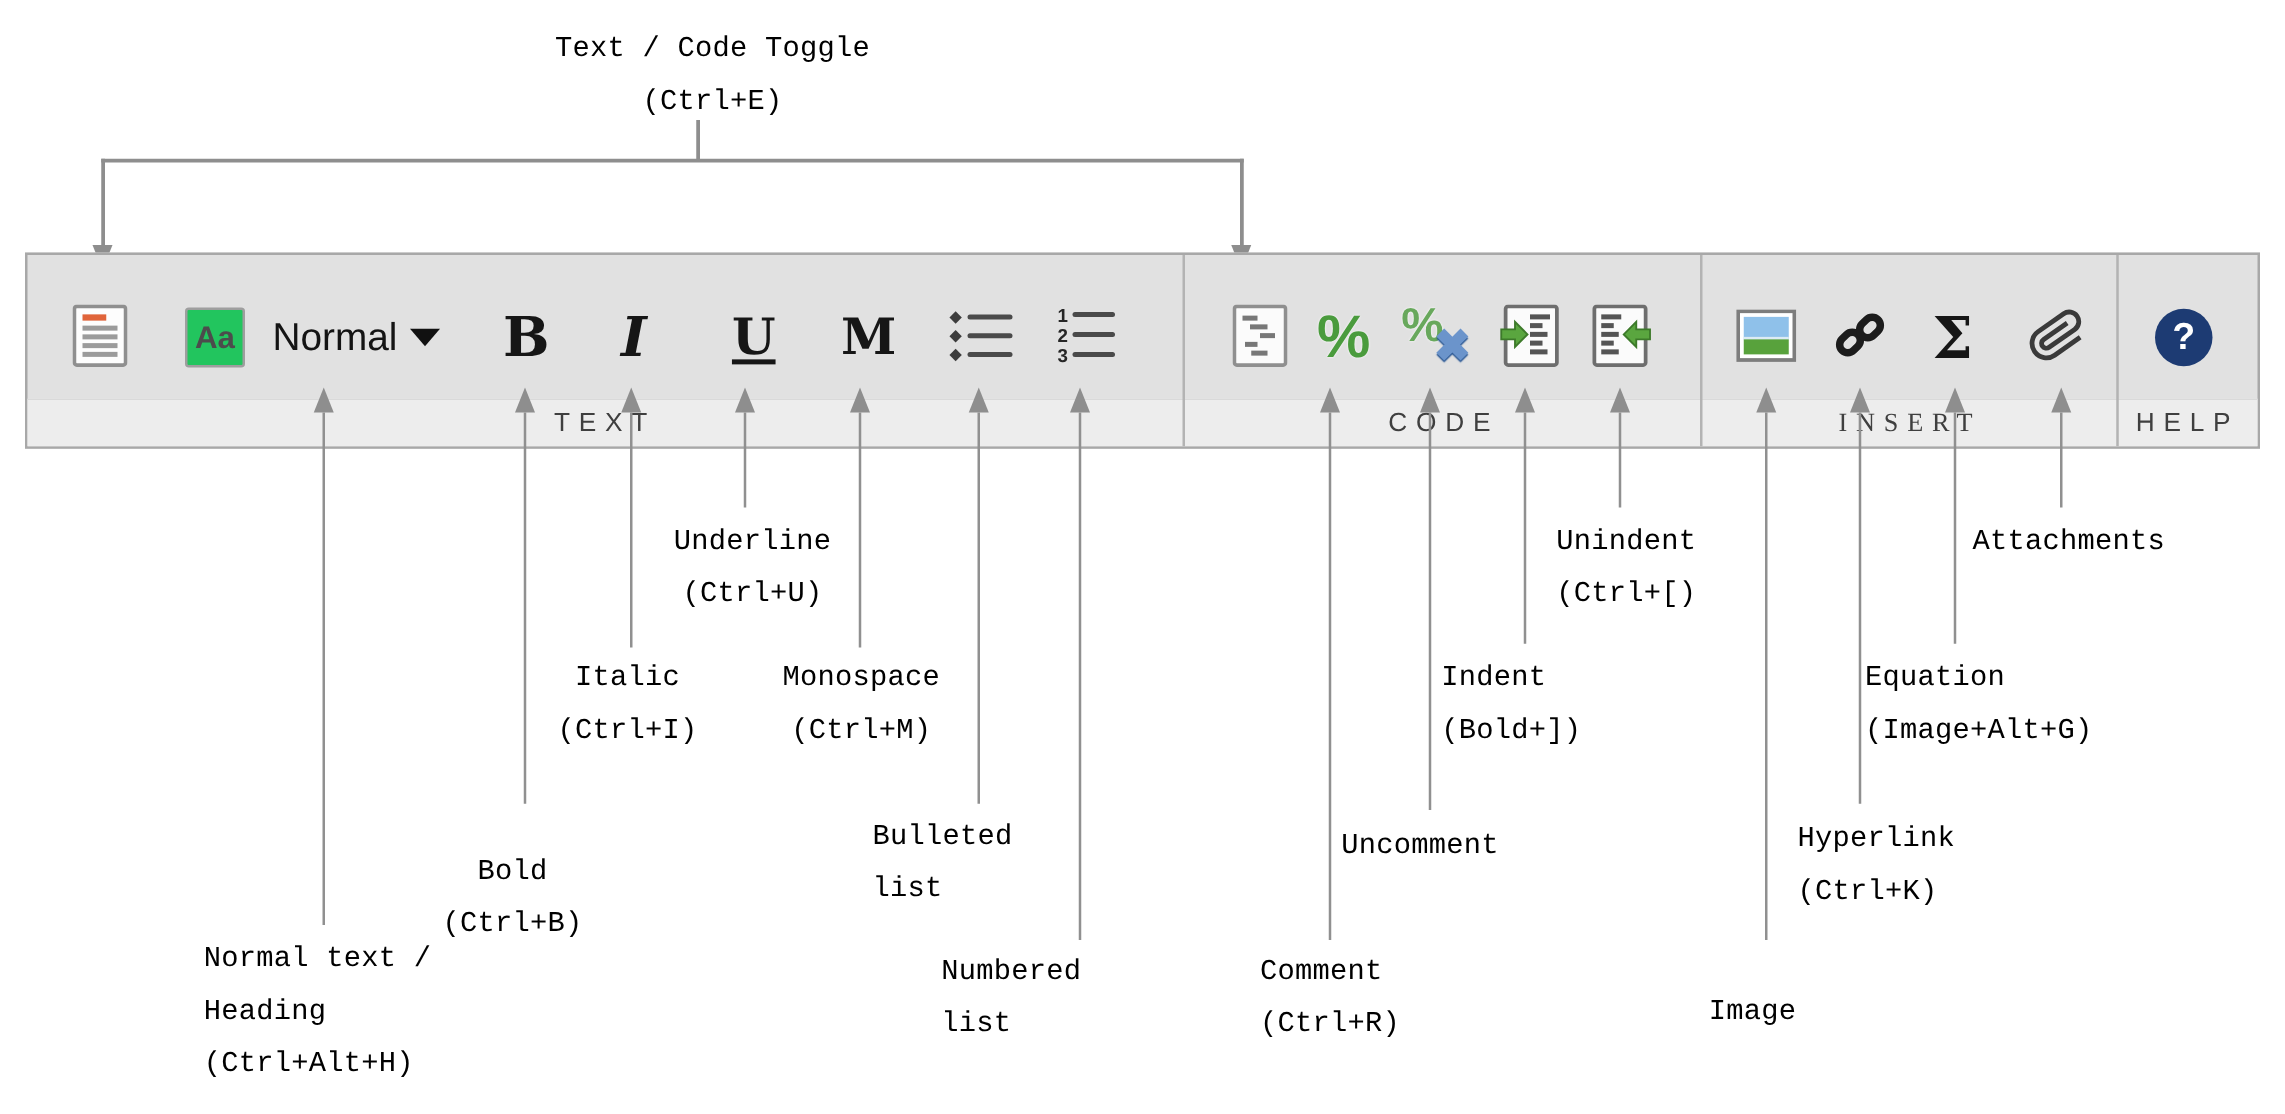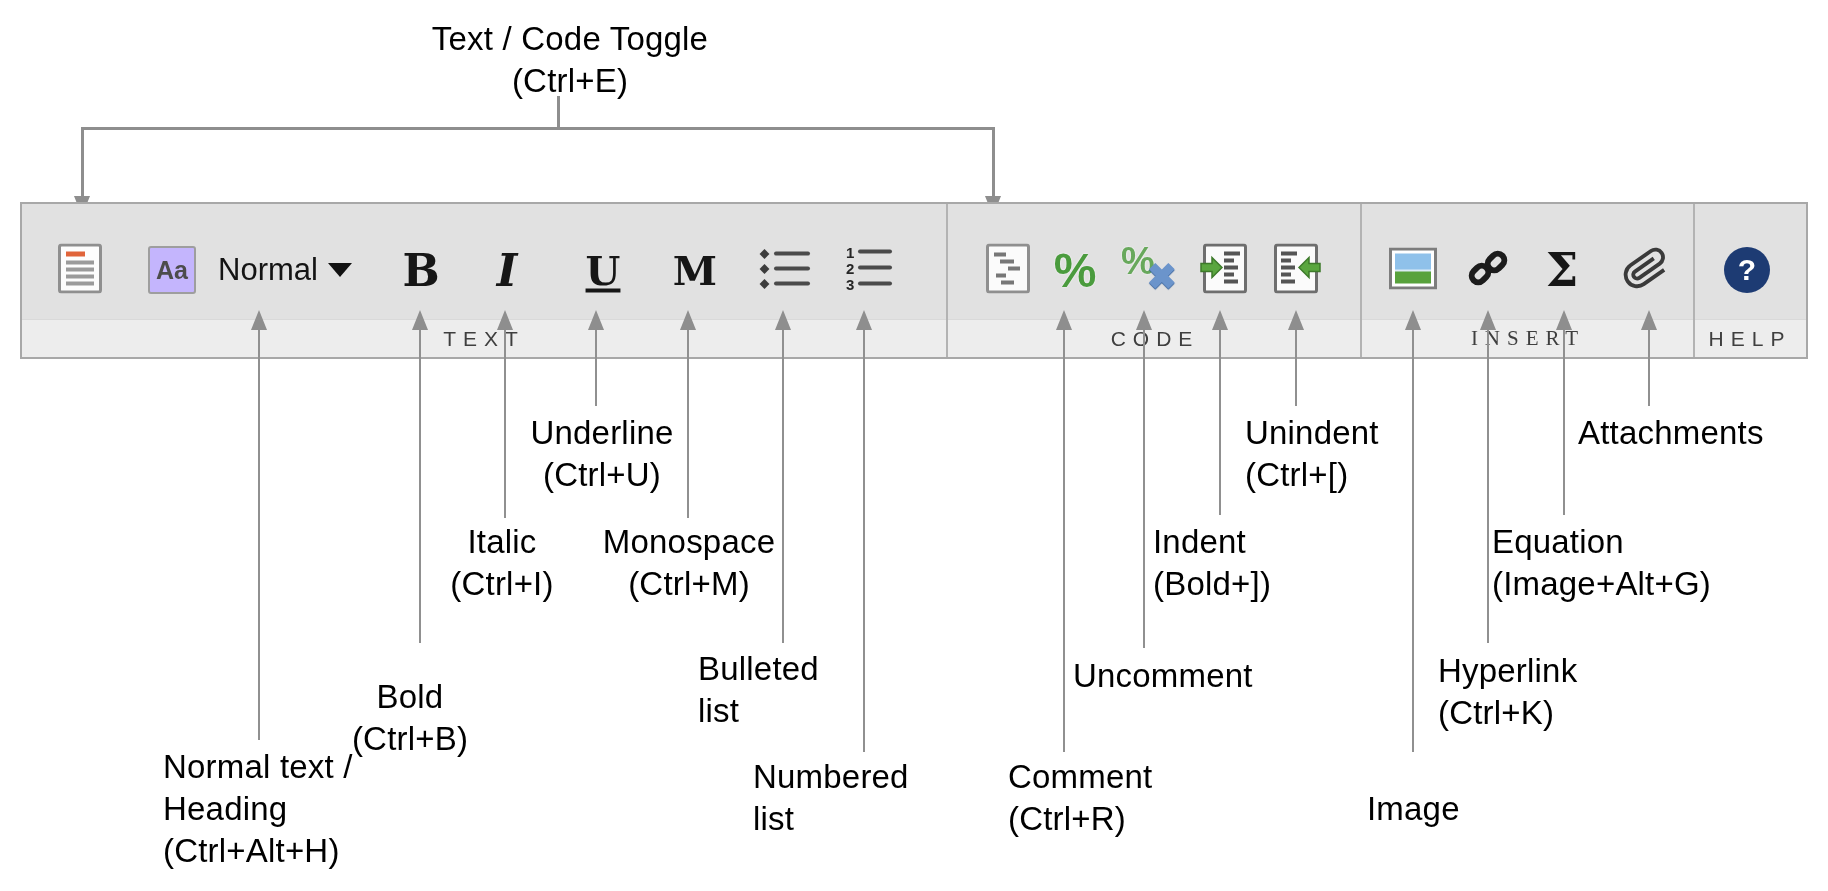--- a/index.html
+++ b/index.html
@@ -1,21 +1,21 @@
 <!DOCTYPE html>
 <html><head>
 <meta charset="utf-8">
 <style>
   html,body{margin:0;padding:0;background:#ffffff;}
   .stage{position:relative;width:1828px;height:891px;background:#ffffff;
          font-family:"Liberation Sans",sans-serif;overflow:hidden;}
 
   
-  .lbl{position:absolute;font-size:33px;line-height:42px;color:#000;
-       white-space:pre-line;letter-spacing:0.2px;}
+  .lbl{position:absolute;font-size:23px;line-height:42px;color:#000;
+       white-space:pre-line;letter-spacing:0.2px;font-family:Liberation Mono, monospace;}
   .lbl.center{text-align:center;transform:translateX(-50%);}
   .l-title{left:570px;top:18px;}
   .l-underline{left:602px;top:412px;}
   .l-unindent{left:1245px;top:412px;}
   .l-attachments{left:1578px;top:412px;}
   .l-italic{left:502px;top:521px;}
   .l-monospace{left:689px;top:521px;}
   .l-indent{left:1153px;top:521px;}
   .l-equation{left:1492px;top:521px;}
   .l-bold{left:410px;top:648px;margin-top:28px;}
@@ -70,21 +70,21 @@
 
   .btn{position:absolute;top:66px;transform:translate(-50%,-50%);cursor:pointer;
     display:flex;align-items:center;justify-content:center;background:none;border:none;padding:0;}
   .b-toggle{left:58px;} .b-aa{left:150px;} .b-normal{left:246px;} .b-caret{left:318px;}
   .b-bold{left:399px;} .b-italic{left:485px;} .b-under{left:581px;} .b-mono{left:673px;}
   .b-ul{left:763px;} .b-ol{left:845px;} .b-code{left:986px;} .b-comment{left:1053px;}
   .b-uncomment{left:1127px;} .b-indent{left:1202px;} .b-unindent{left:1275px;}
   .b-image{left:1391px;} .b-link{left:1466px;} .b-sigma{left:1540px;}
   .b-clip{left:1624px;} .b-help{left:1725px;}
 
-  .aa-box{width:44px;height:44px;background:#c4b5fd;border:2px solid #9e9e9e;border-radius:3px;
+  .aa-box{width:44px;height:44px;background:#22c55e;border:2px solid #9e9e9e;border-radius:3px;
     display:flex;align-items:center;justify-content:center;font-size:25px;font-weight:bold;color:#4c4c4c;}
   .normal-txt{font-size:31px;color:#141414;}
   .caret{width:0;height:0;border-left:12px solid transparent;border-right:12px solid transparent;
     border-top:14px solid #111;}
   .serif{font-family:"DejaVu Serif","Liberation Serif",serif;font-weight:bold;color:#161616;}
   .g-bold{font-size:44px;} .g-italic{font-size:44px;font-style:italic;}
   .g-under{font-size:40px;text-decoration:underline;text-underline-offset:4px;}
   .g-mono{font-size:40px;} .g-sigma{font-size:46px;}
   .g-pct{font-size:48px;font-weight:bold;color:#4a9b3d;text-shadow:0 0 2px #fff;}
   .unc{position:relative;width:56px;height:52px;}

